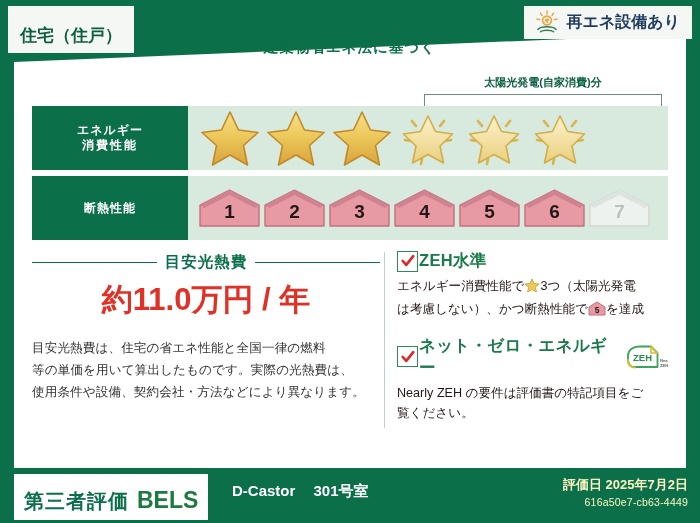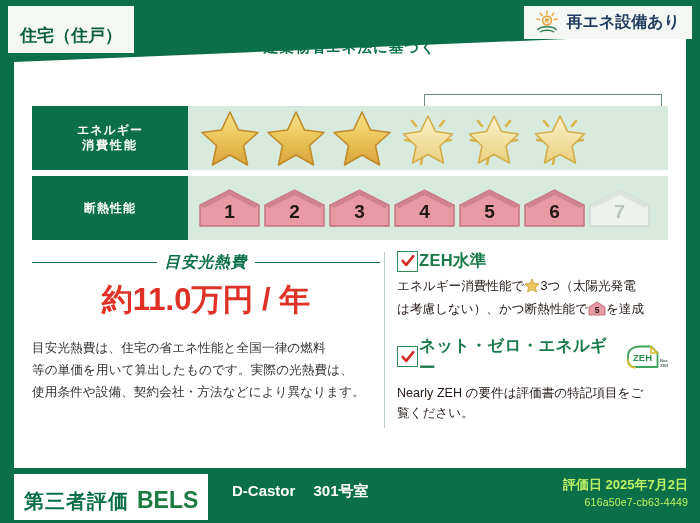--- a/index.html
+++ b/index.html
@@ -101,21 +101,21 @@
   .lower{
     position:absolute;left:18px;top:216px;width:636px;height:180px;
     display:flex;
   }
   .lower-left{width:348px;flex:none;position:relative;}
   .divider{
     width:1px;background:#bcd3c4;margin:2px 12px 2px 4px;flex:none;
   }
   .lower-right{flex:1;position:relative;}
   .cost-head{
-    display:flex;align-items:center;gap:8px;margin-top:2px;font-style:italic;
+    display:flex;align-items:center;gap:8px;margin-top:2px;
   }
   .cost-head .ln{flex:1;height:1.6px;background:#0b7049;}
   .cost-head .tx{
     color:#0b7049;font-size:15.5px;font-weight:bold;letter-spacing:1px;
   }
   .cost-val{
     color:#e03127;font-size:31px;font-weight:bold;text-align:center;
     margin-top:6px;letter-spacing:0px;
   }
   .cost-note{
@@ -152,21 +152,21 @@
     display:flex;align-items:baseline;gap:8px;
   }
   .bels-box .jp{color:#0b7049;font-size:20px;font-weight:bold;letter-spacing:1px;}
   .bels-box .en{color:#1a7a3f;font-size:23px;font-weight:bold;letter-spacing:0px;}
   .bldg{
     position:absolute;left:232px;top:14px;
     color:#ffffff;font-size:15px;font-weight:bold;
   }
   .bldg .room{margin-left:14px;}
   .date-wrap{
-    position:absolute;right:12px;top:8px;text-align:right;color:#bef264;
+    position:absolute;right:12px;top:8px;text-align:right;color:#fef9c3;
   }
   .date-wrap .d{font-size:13px;font-weight:bold;}
   .date-wrap .id{font-size:10.5px;margin-top:2px;letter-spacing:0.2px;}
 </style>
 </head>
 <body>
 
 <div class="label-root">
 
   <div class="body-card"></div>
@@ -267,20 +267,21 @@
                   <line x1="48" y1="13" x2="44" y2="18"></line>
                   <line x1="9" y1="32" x2="15" y2="33"></line>
                   <line x1="55" y1="32" x2="49" y2="33"></line>
                   <line x1="25" y1="56" x2="26" y2="51"></line>
                 </g>
                 <path d="M32 8 L39.5 23.5 L56.5 26 L44 38 L47.5 55 L32 46.5 L16.5 55 L20 38 L7.5 26 L24.5 23.5 Z" fill="url(#gso)" stroke="#d3ae48" stroke-width="1.6" stroke-linejoin="round"></path>
               </svg>
           </span>
         </div>
         <div class="solar-bracket">
+          <div class="bk-label">太陽光発電(自家消費)分</div>
           <div class="bk-line"></div>
         </div>
       </div>
 
       <div class="perf-row">
         <div class="cap">
           <span>断熱性能</span>
         </div>
         <div class="vals">
           <span class="chev">

